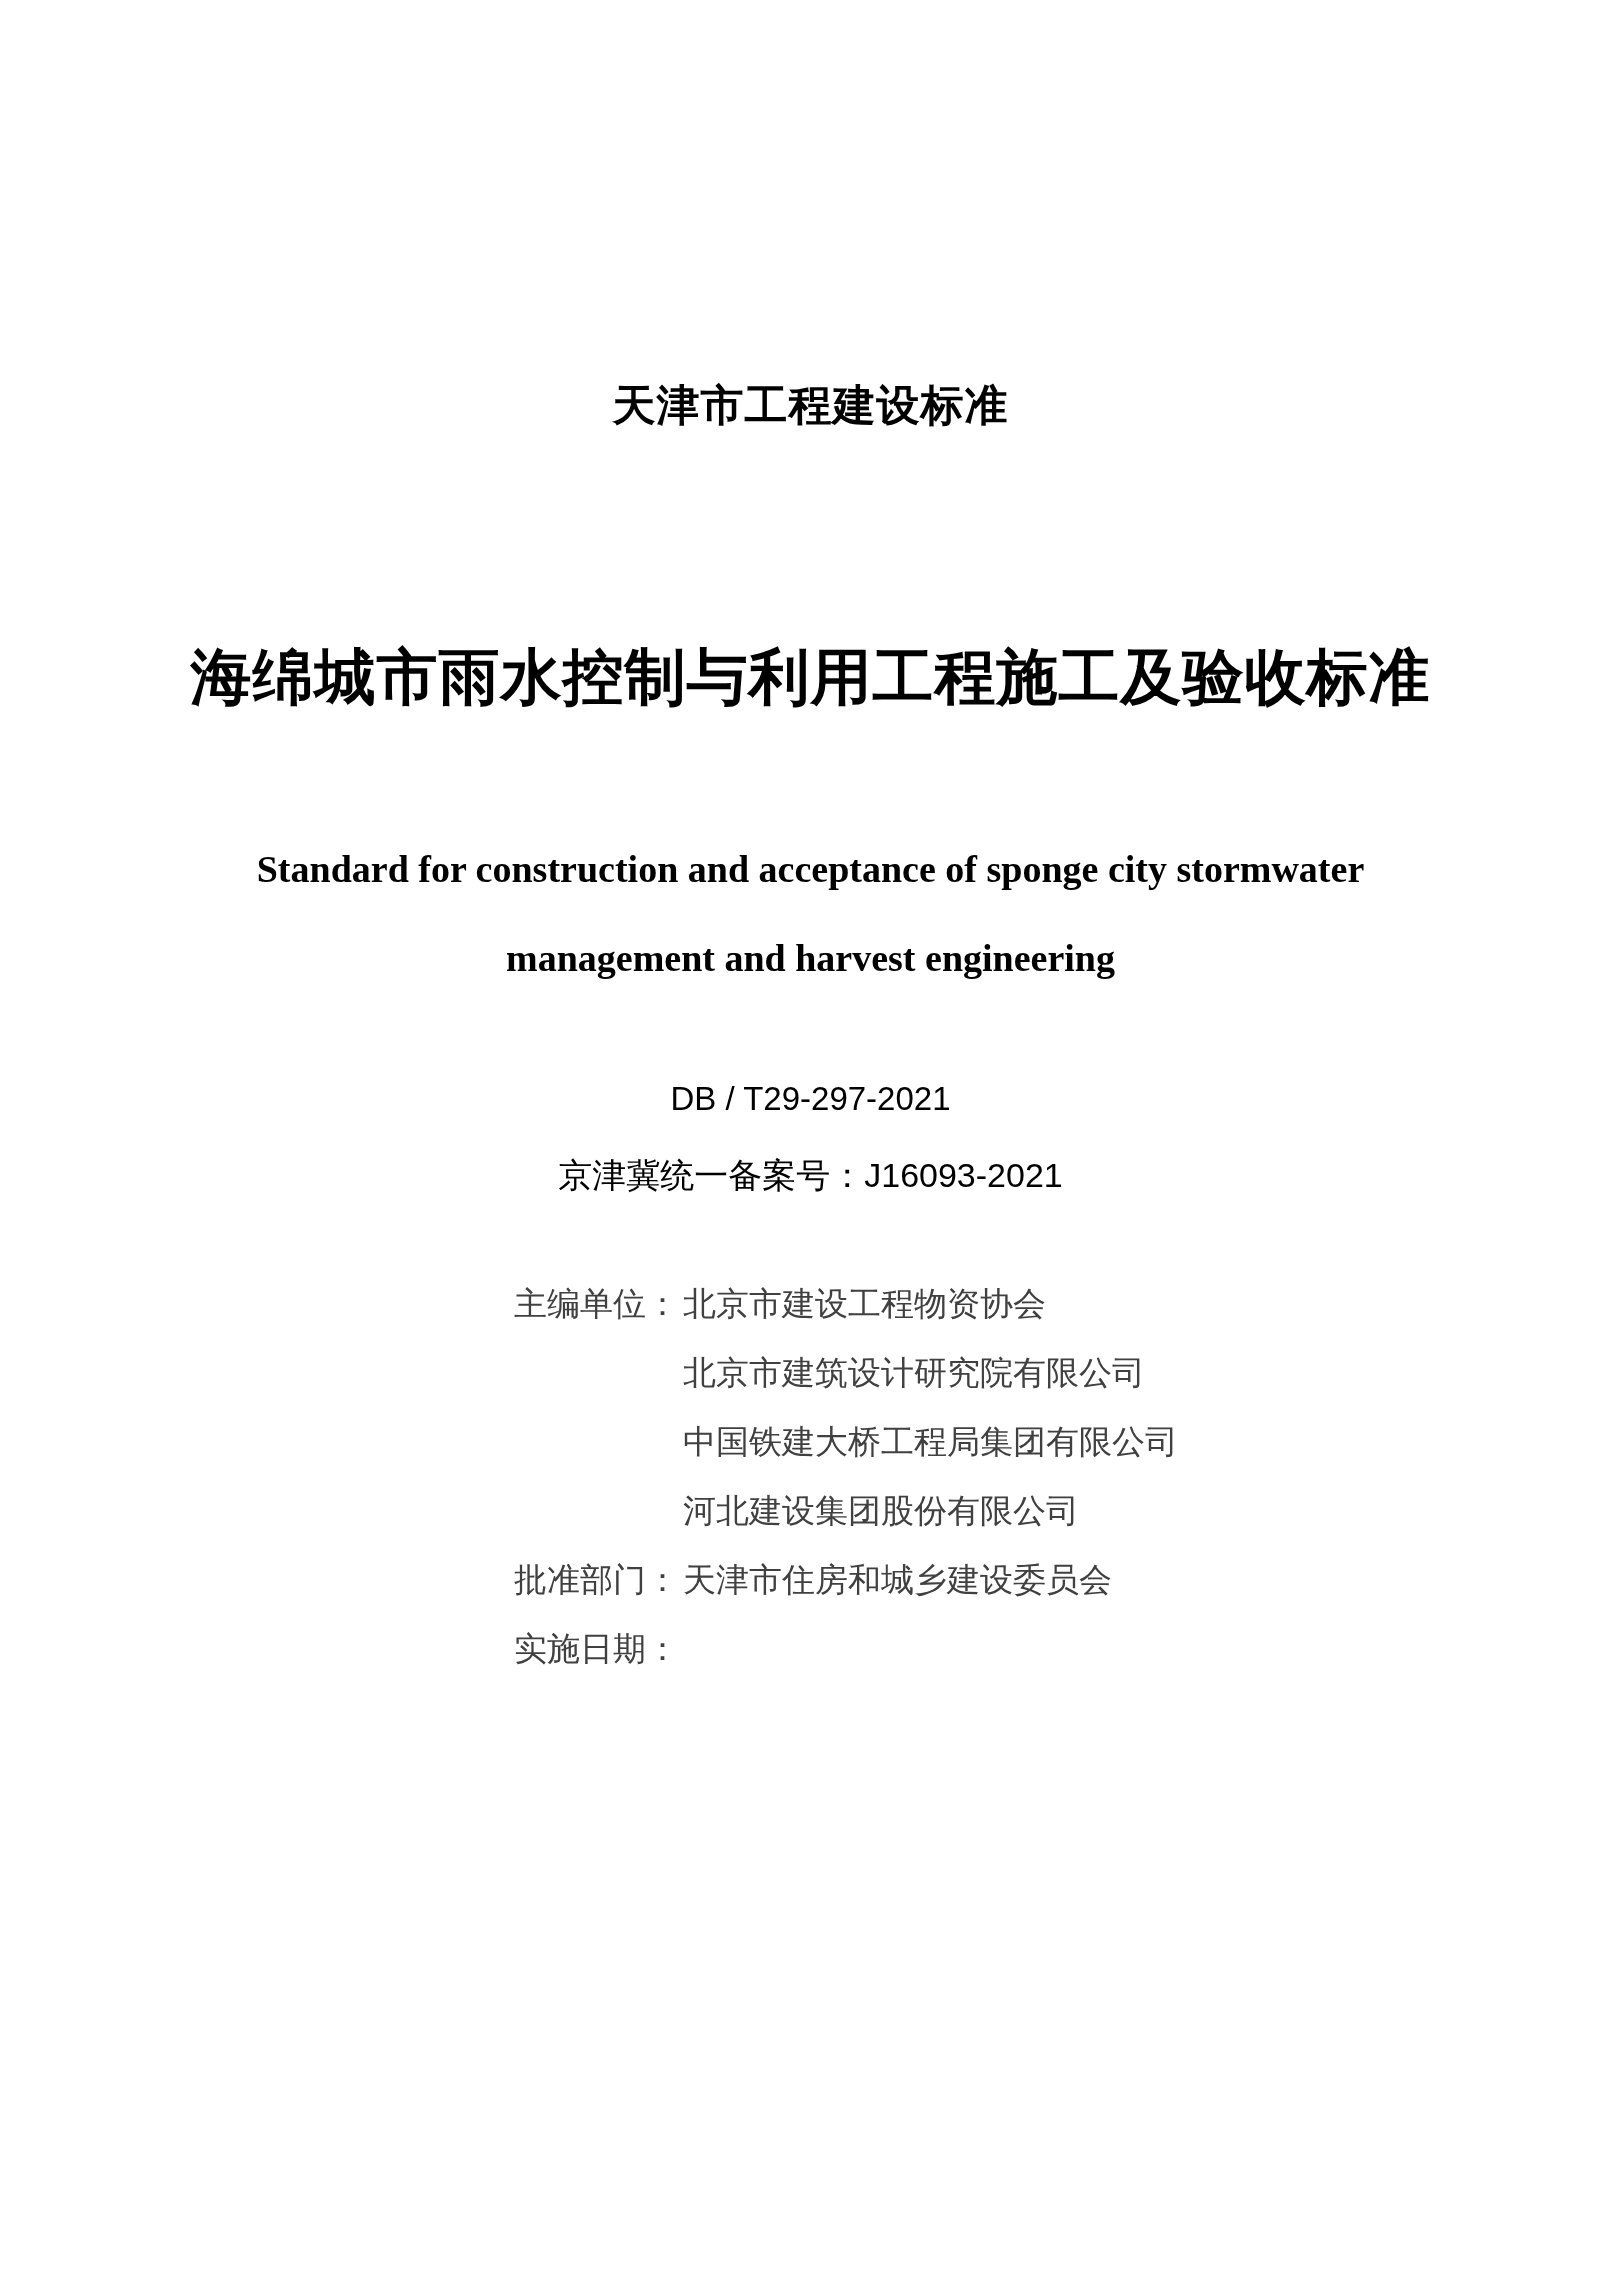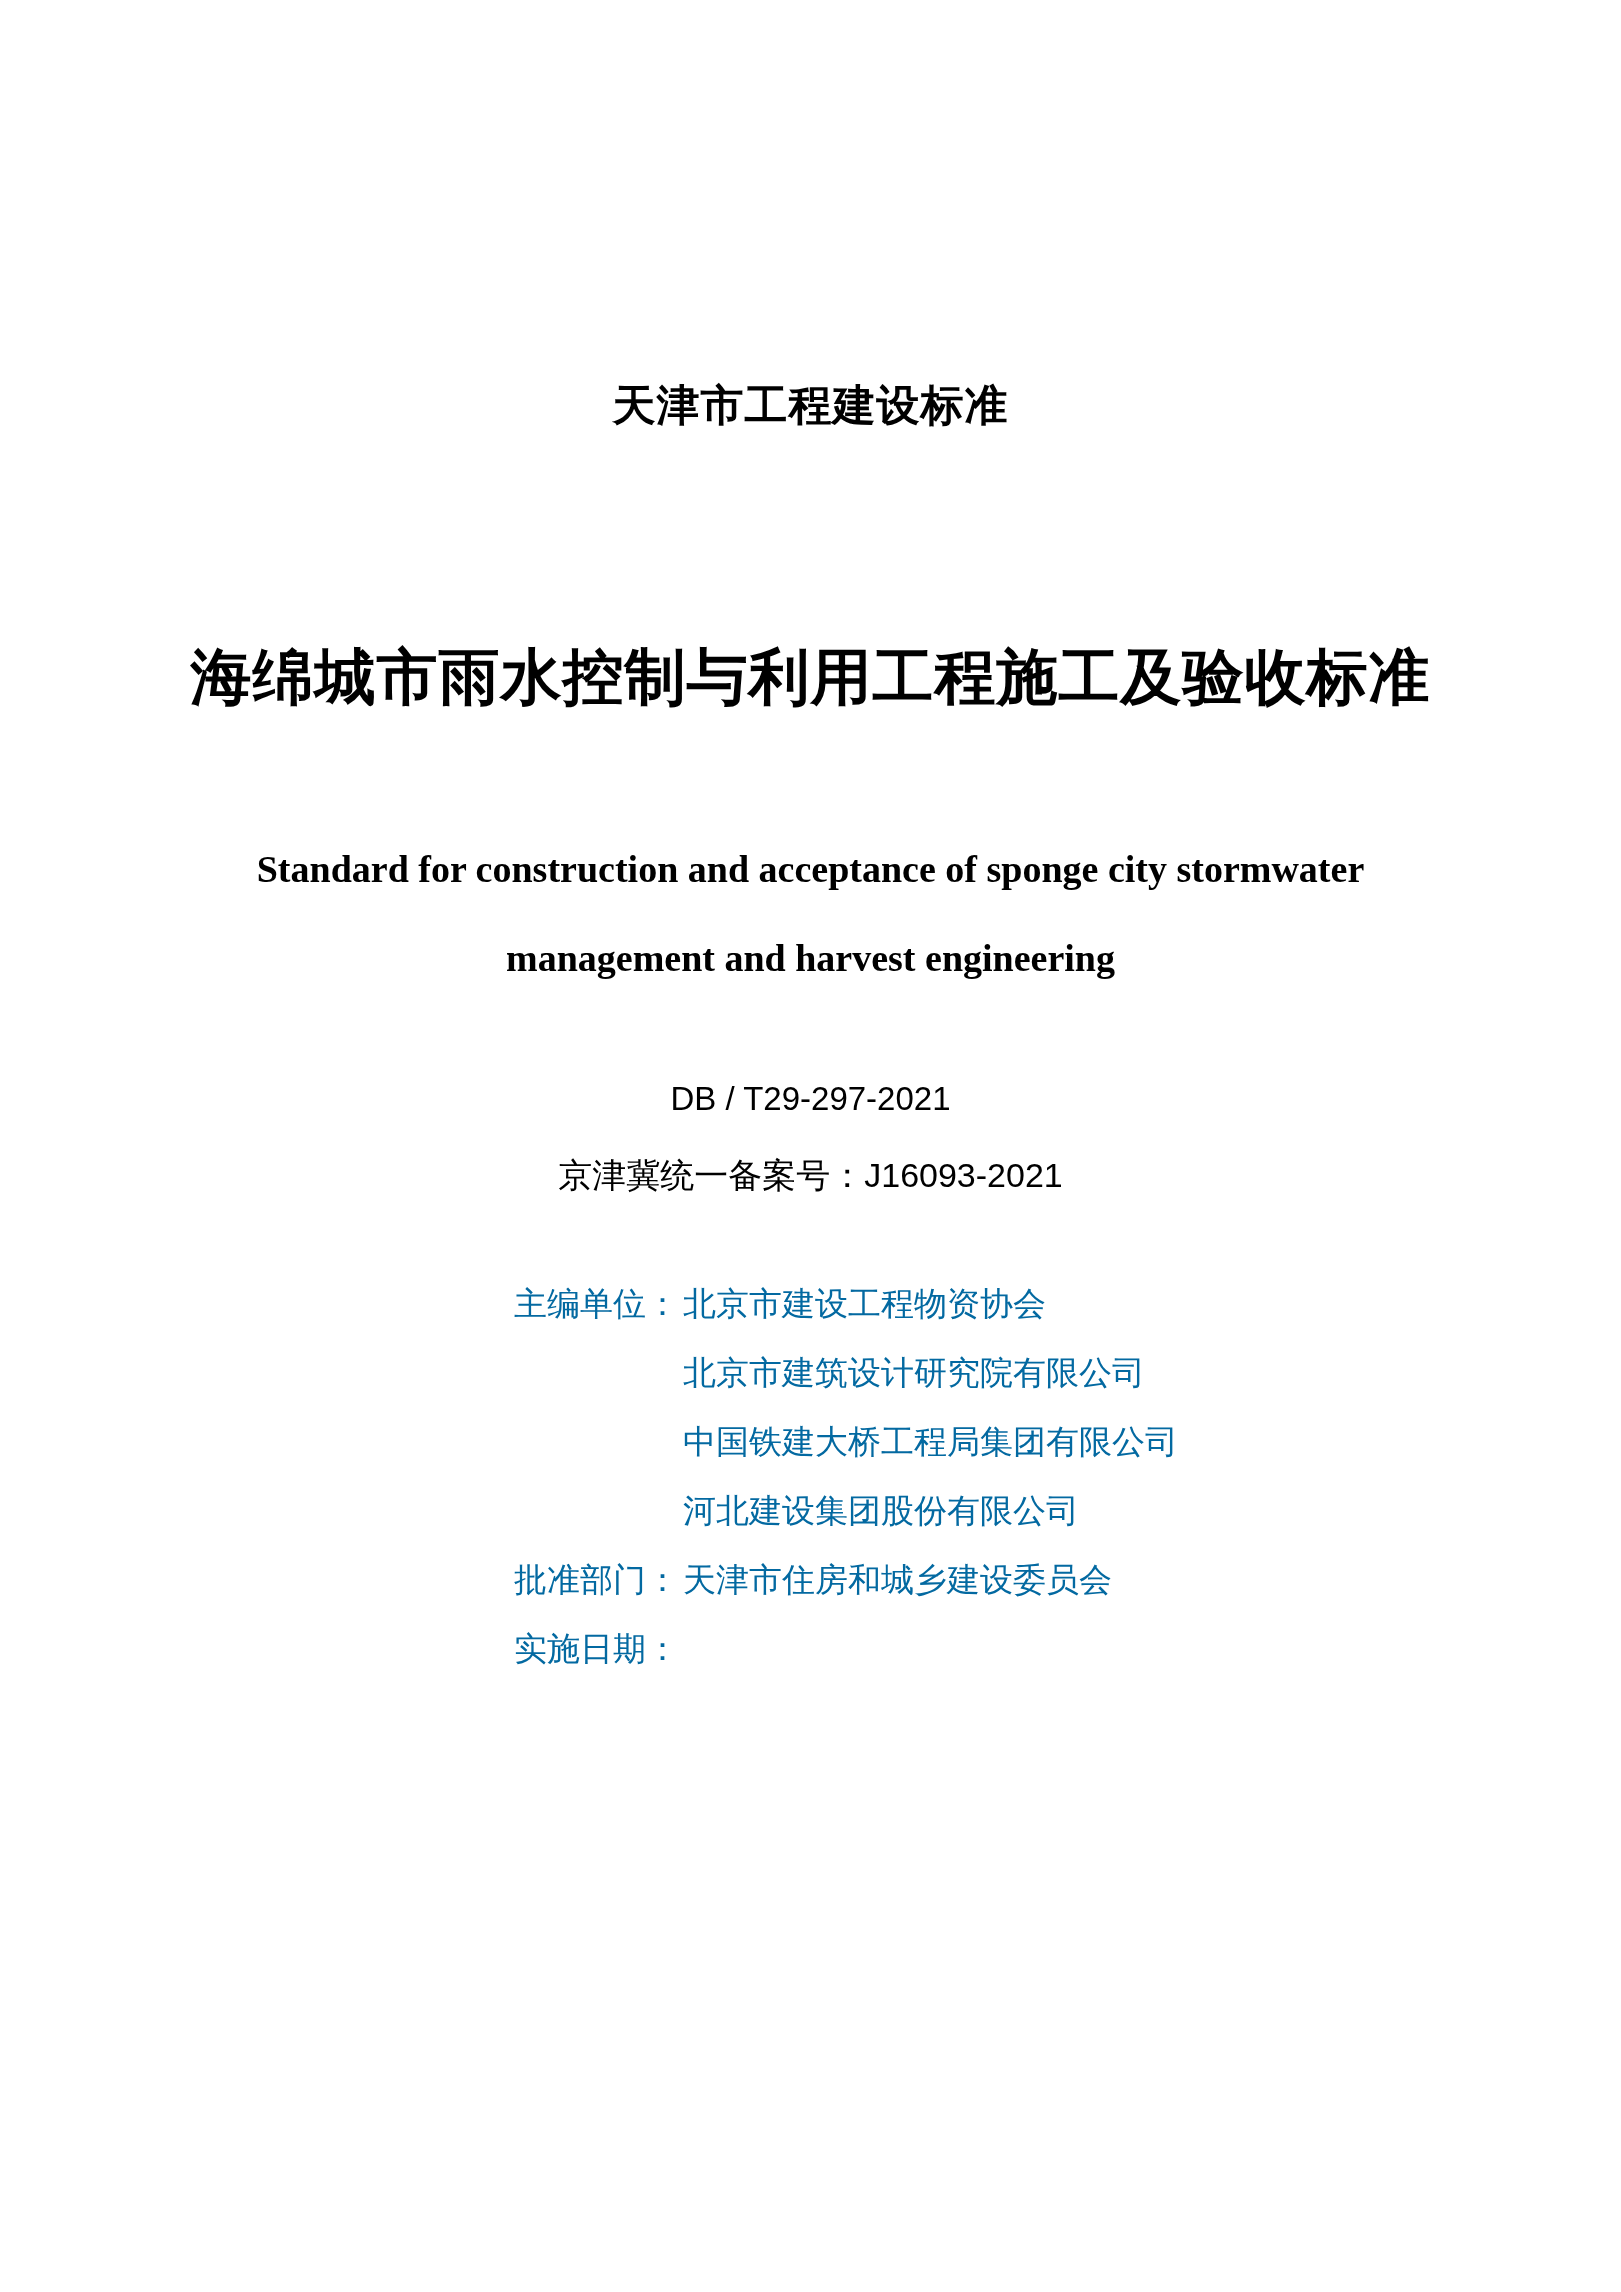--- a/index.html
+++ b/index.html
@@ -53,21 +53,21 @@
     font-family: "Liberation Sans", "DejaVu Sans", sans-serif;
     font-weight: normal;
     font-size: 34px;
   }
   .info-block {
     position: absolute;
     left: 514px;
     top: 1270px;
     font-family: "Liberation Serif", "DejaVu Serif", serif;
     font-size: 33px;
-    color: #0369a1;
+    color: #404040;
   }
   .info-row {
     display: flex;
     height: 69px;
     line-height: 69px;
     white-space: nowrap;
   }
   .info-label {
     width: 169px;
     flex: 0 0 169px;

